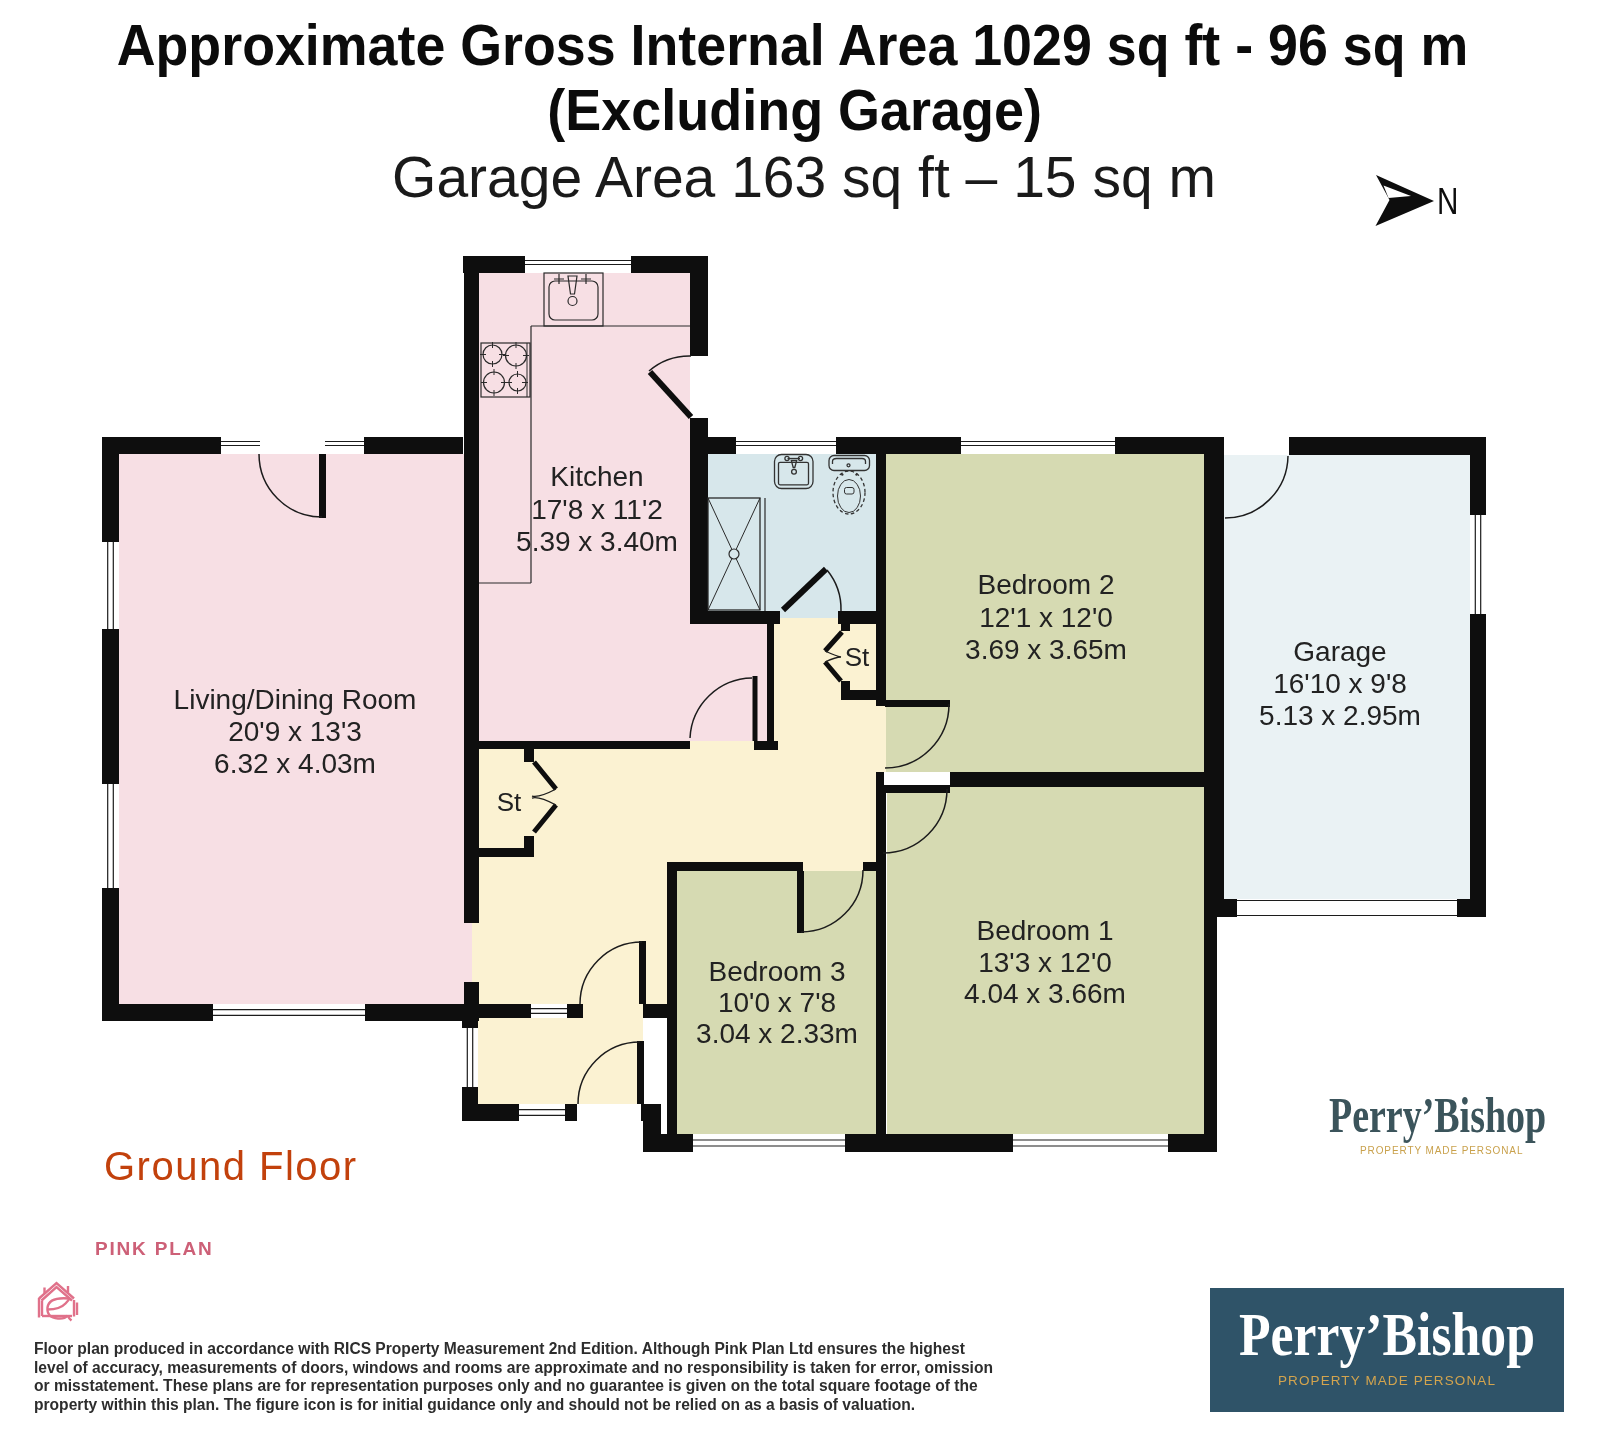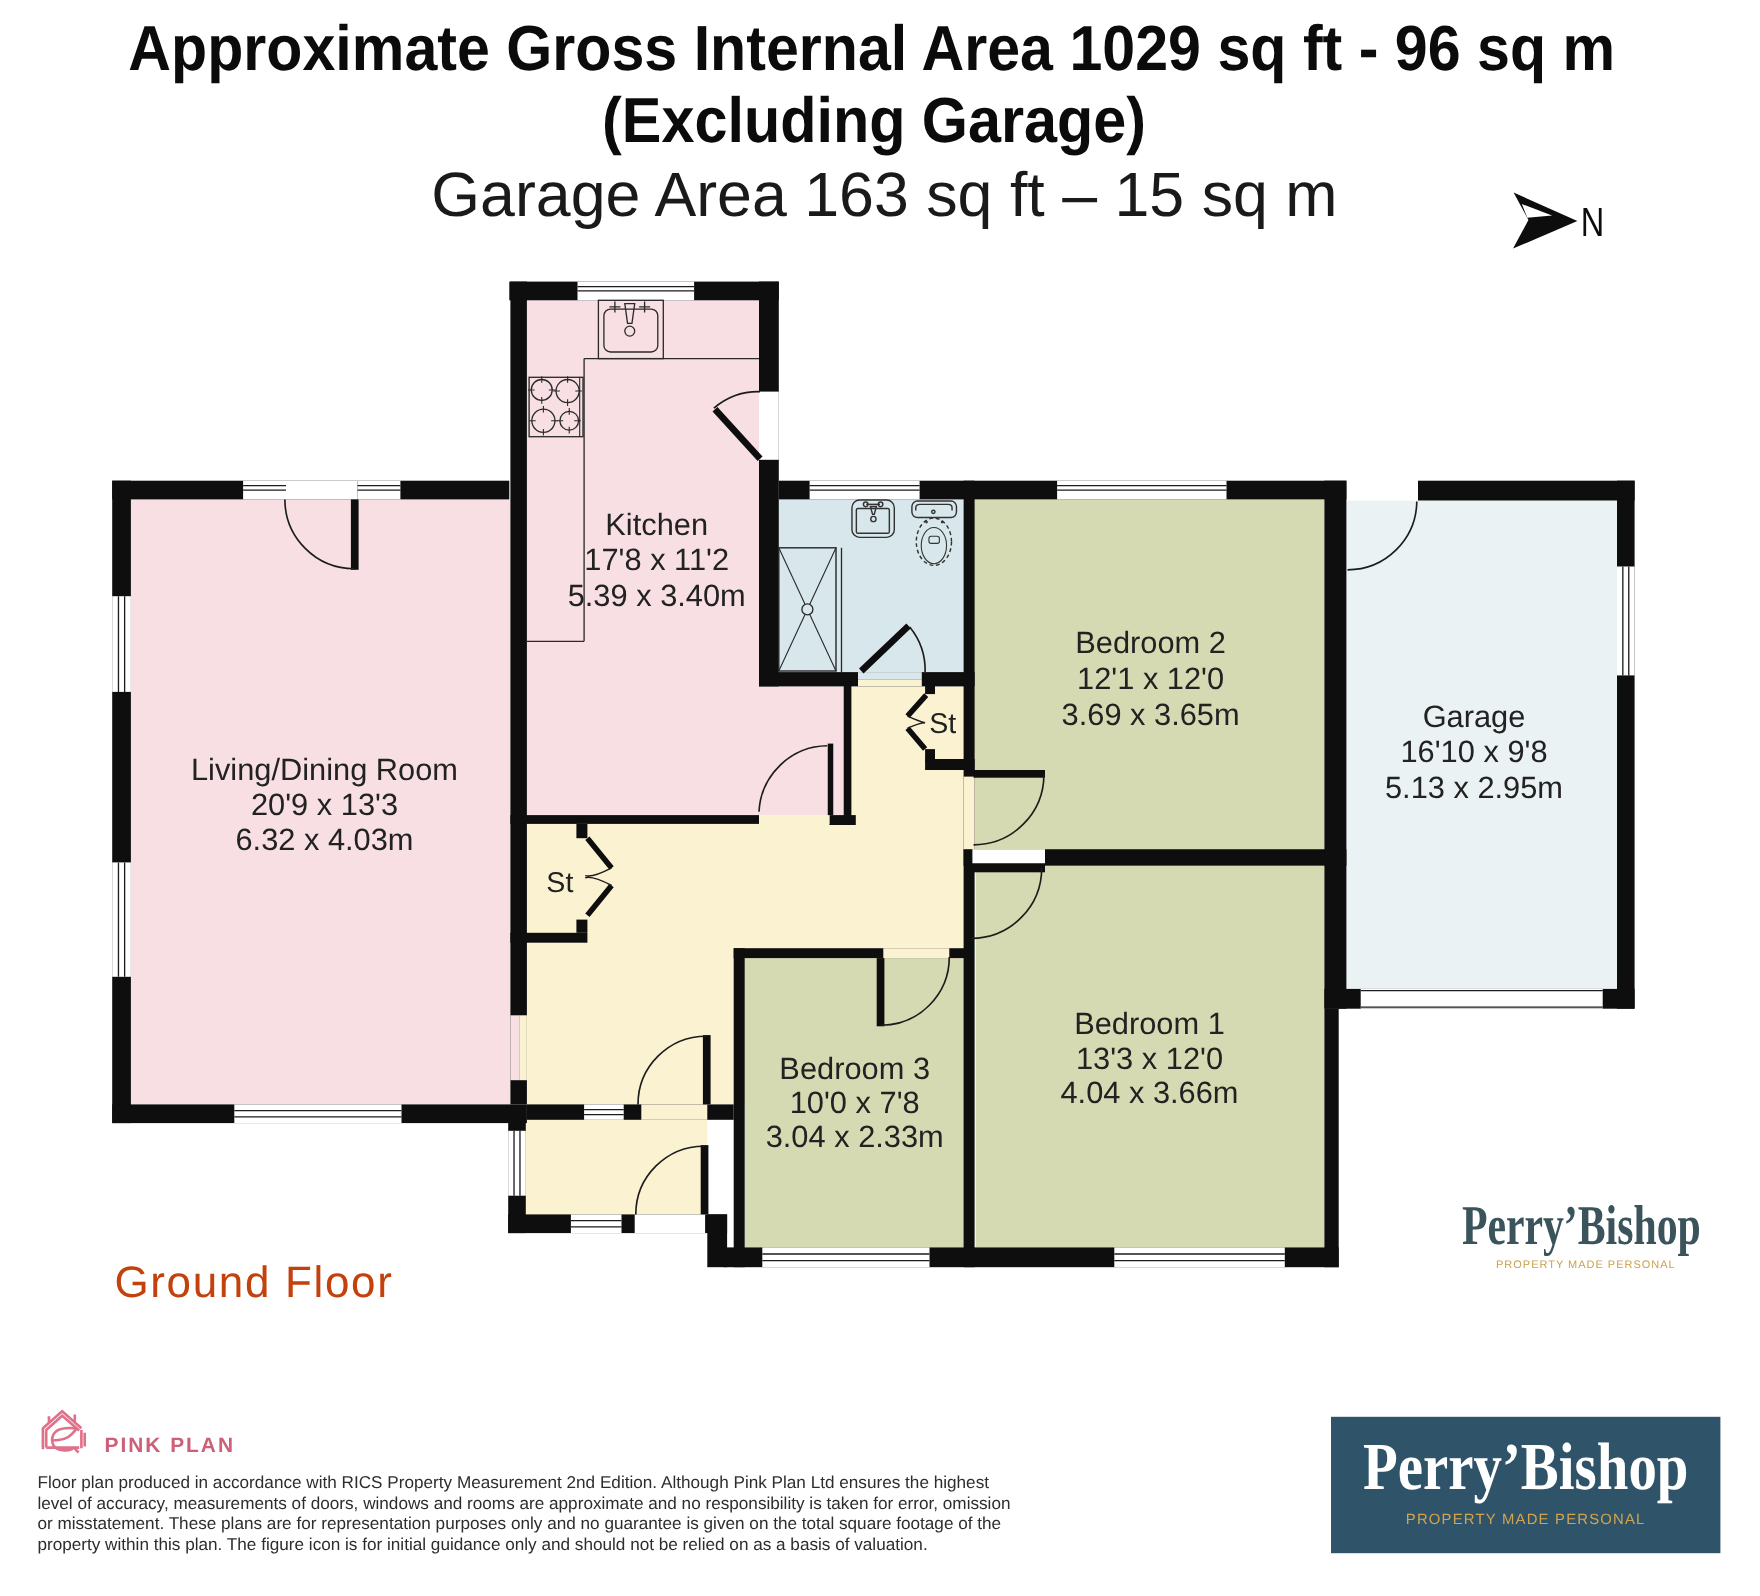--- a/index.html
+++ b/index.html
@@ -380,23 +380,23 @@
     <path d="M10,24.5 V40"></path>
     <path d="M42,24 V40.5"></path>
     <path d="M45,26.5 V39"></path>
     <path d="M10,40 H40"></path>
     <path d="M37.5,22.5 Q17,20.5 15.5,31.5 Q14.5,41.5 26,42.5 Q33,43 35.5,39.5"></path>
     <path d="M15.5,33.5 Q28,33.5 33.5,27.5 Q36.5,24.5 37.5,22.5"></path>
     <path d="M35.5,39.5 Q37,42.5 39.5,44.5"></path>
   </g>
 </svg>
 
-<div class="abs" style="left:95px;top:1304px;font-size:19px;font-weight:bold;color:#cd6077;letter-spacing:1.8px;">PINK PLAN</div>
-
-<div class="abs" style="left:34px;top:1340px;font-size:15.6px;line-height:18.7px;color:#2d2d2d;white-space:pre;">Floor plan produced in accordance with RICS Property Measurement 2nd Edition. Although Pink Plan Ltd ensures the highest
+<div class="abs" style="left:95px;top:1238px;font-size:19px;font-weight:bold;color:#cd6077;letter-spacing:1.8px;">PINK PLAN</div>
+
+<div class="abs" style="left:34px;top:1340px;font-size:15.6px;line-height:18.7px;color:#2d2d2d;white-space:pre;font-weight:bold;">Floor plan produced in accordance with RICS Property Measurement 2nd Edition. Although Pink Plan Ltd ensures the highest
 level of accuracy, measurements of doors, windows and rooms are approximate and no responsibility is taken for error, omission
 or misstatement. These plans are for representation purposes only and no guarantee is given on the total square footage of the
 property within this plan. The figure icon is for initial guidance only and should not be relied on as a basis of valuation.</div>
 
 <div class="abs" style="left:1210px;top:1288px;width:354px;height:124px;background:#2f5368;">
   <div style="font-family:'Liberation Serif',serif;font-weight:bold;font-size:61px;color:#ffffff;text-align:center;margin-top:16px;line-height:61px;transform:scaleX(0.848);transform-origin:177px 0;white-space:pre;">Perry’Bishop</div>
   <div style="font-size:13.5px;color:#d3a44e;letter-spacing:1.1px;text-align:center;margin-top:8px;">PROPERTY MADE PERSONAL</div>
 </div>
 
 </body></html>

